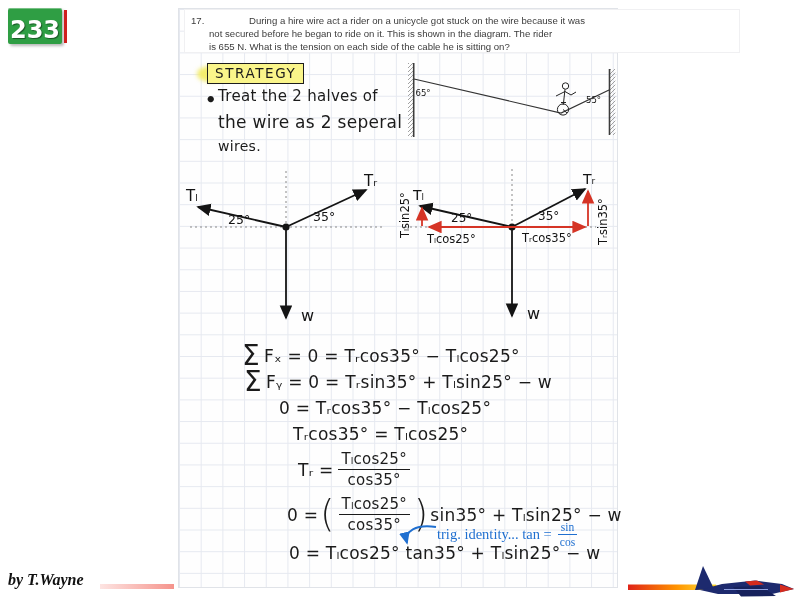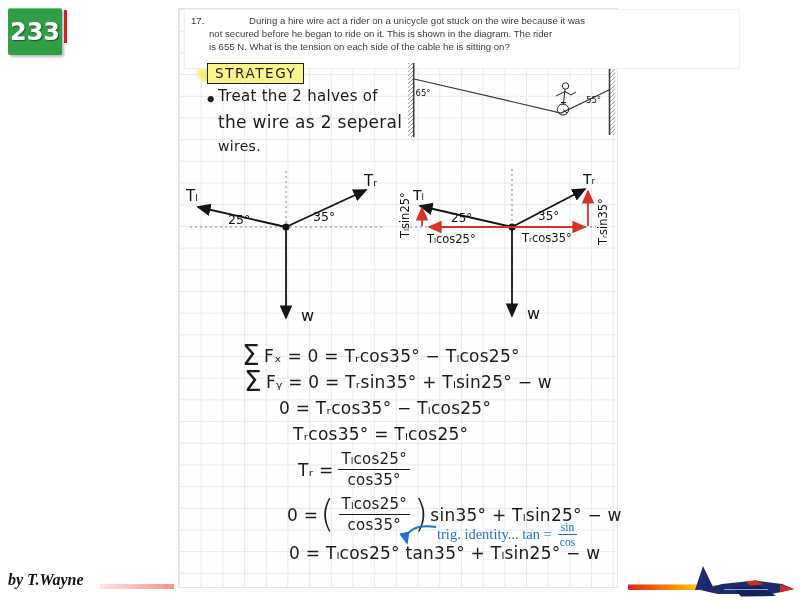--- a/index.html
+++ b/index.html
@@ -1,36 +1,36 @@
 <!DOCTYPE html>
 <html><head>
 <meta charset="utf-8">
 <style>
   html,body{margin:0;padding:0;}
   body{width:800px;height:600px;position:relative;background:#ffffff;overflow:hidden;
        font-family:"DejaVu Sans",sans-serif;color:#1b1b1b;}
 
   
-  .badge{position:absolute;left:8px;top:8px;width:54px;height:47px;background:#2f9e44;
-         border-radius:2px;display:flex;align-items:center;justify-content:center;
+  .badge{position:absolute;left:8px;top:8px;width:54px;height:36px;background:#2f9e44;
+         border-radius:2px;display:flex;align-items:flex-end;justify-content:center;
          box-shadow:2px 2px 3px rgba(0,0,0,.28), inset 0 1px 0 rgba(255,255,255,.35);
          z-index:5;}
   .badge span{font-size:24px;font-weight:bold;color:#fff;text-shadow:1px 1px 1px rgba(0,0,0,.45);
               font-family:"DejaVu Sans",sans-serif;}
   .red-tick{position:absolute;left:64px;top:10px;width:3px;height:33px;background:#cf1f1f;z-index:5;}
 
   
   .sheet{position:absolute;left:178px;top:8px;width:438px;height:578px;
          background-color:#fefefe;
          background-image:linear-gradient(to right,#e6e9f0 1px,transparent 1px),
                           linear-gradient(to bottom,#e6e9f0 1px,transparent 1px);
          background-size:21.7px 21.7px;border:1px solid #e0e3e8;z-index:1;}
 
   
-  .problem-box{position:absolute;left:184px;top:9px;width:556px;height:60px;background:#ffffff;
+  .problem-box{position:absolute;left:184px;top:9px;width:556px;height:44px;background:#ffffff;
                border:1px solid #f0f0f2;z-index:3;padding:4px 6px 0 6px;box-sizing:border-box;}
   .problem-grid{display:grid;grid-template-columns:16px auto;column-gap:2px;
                 font-family:"Liberation Sans",sans-serif;font-size:9.6px;line-height:13.2px;color:#3c3c3c;}
   .problem-grid .num{grid-column:1;grid-row:1;}
   .problem-grid .l1{grid-column:2;grid-row:1;padding-left:40px;}
   .problem-grid .l2{grid-column:2;grid-row:2;}
   .problem-grid .l3{grid-column:2;grid-row:3;}
 
   
   .hl-blob{position:absolute;left:197px;top:66px;width:28px;height:16px;background:#f3ec6d;

